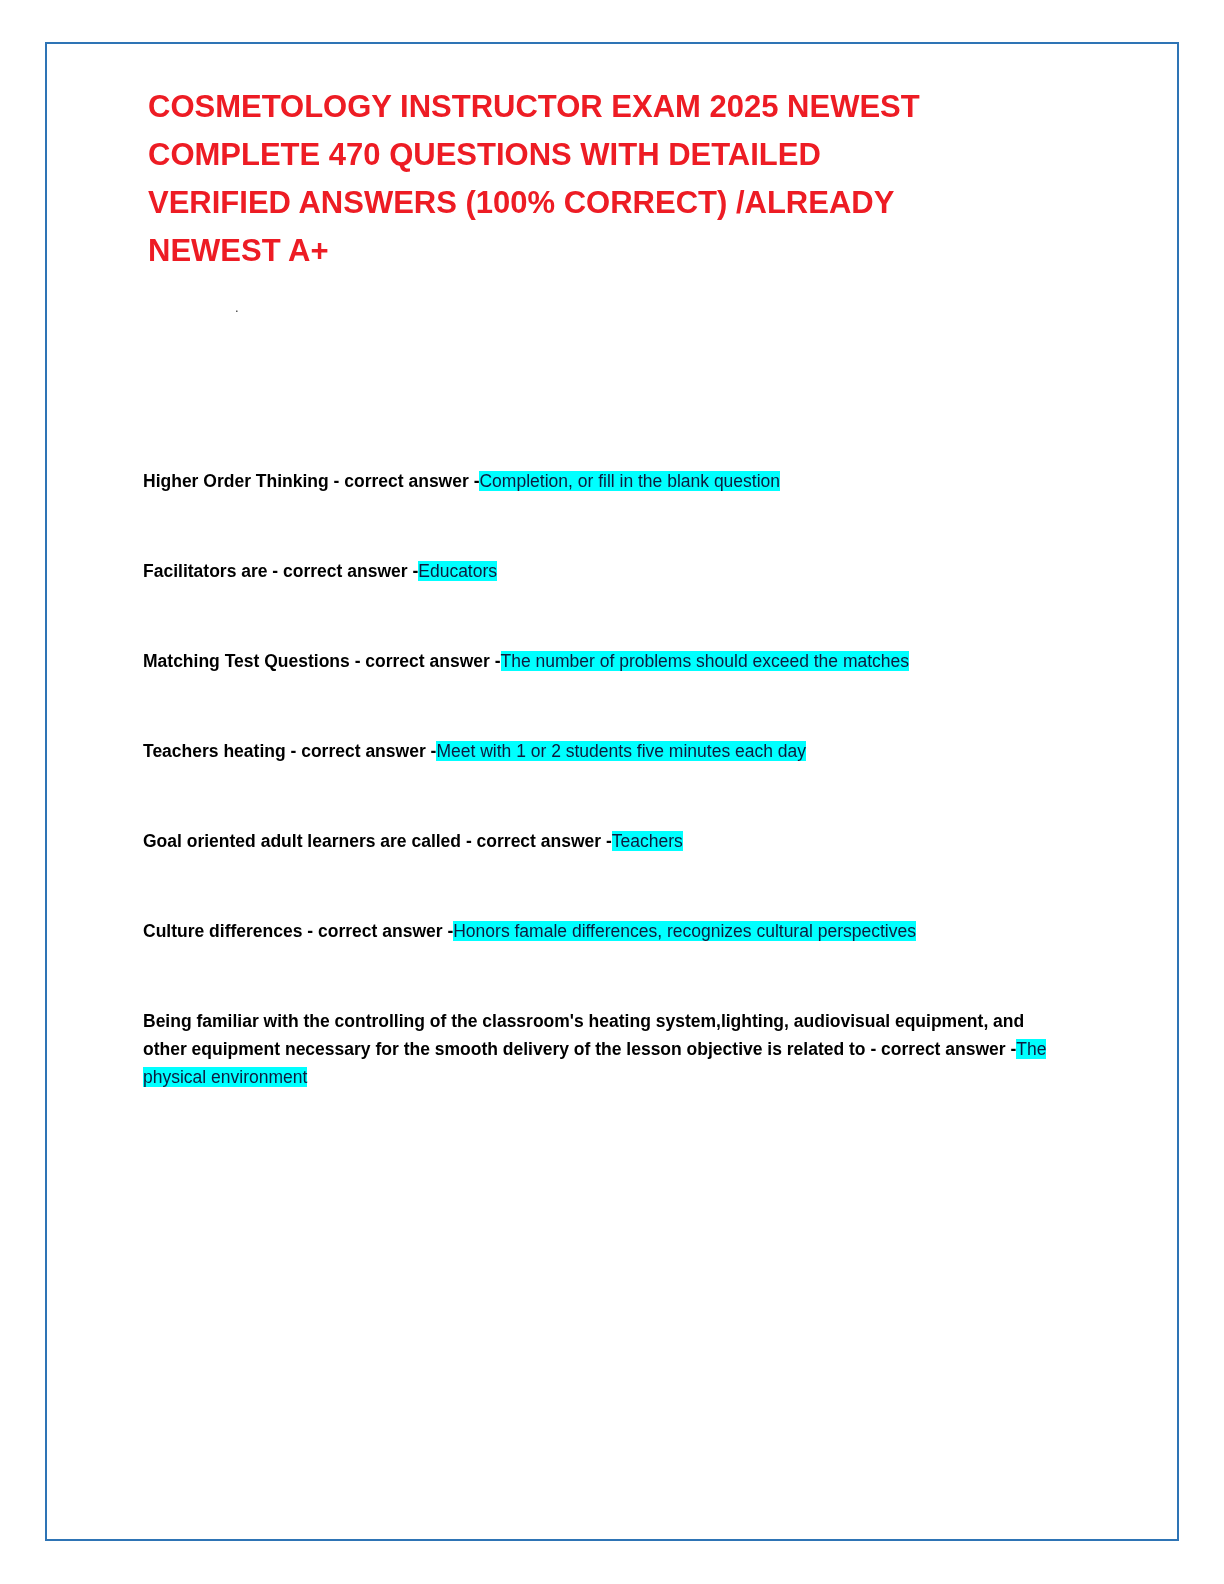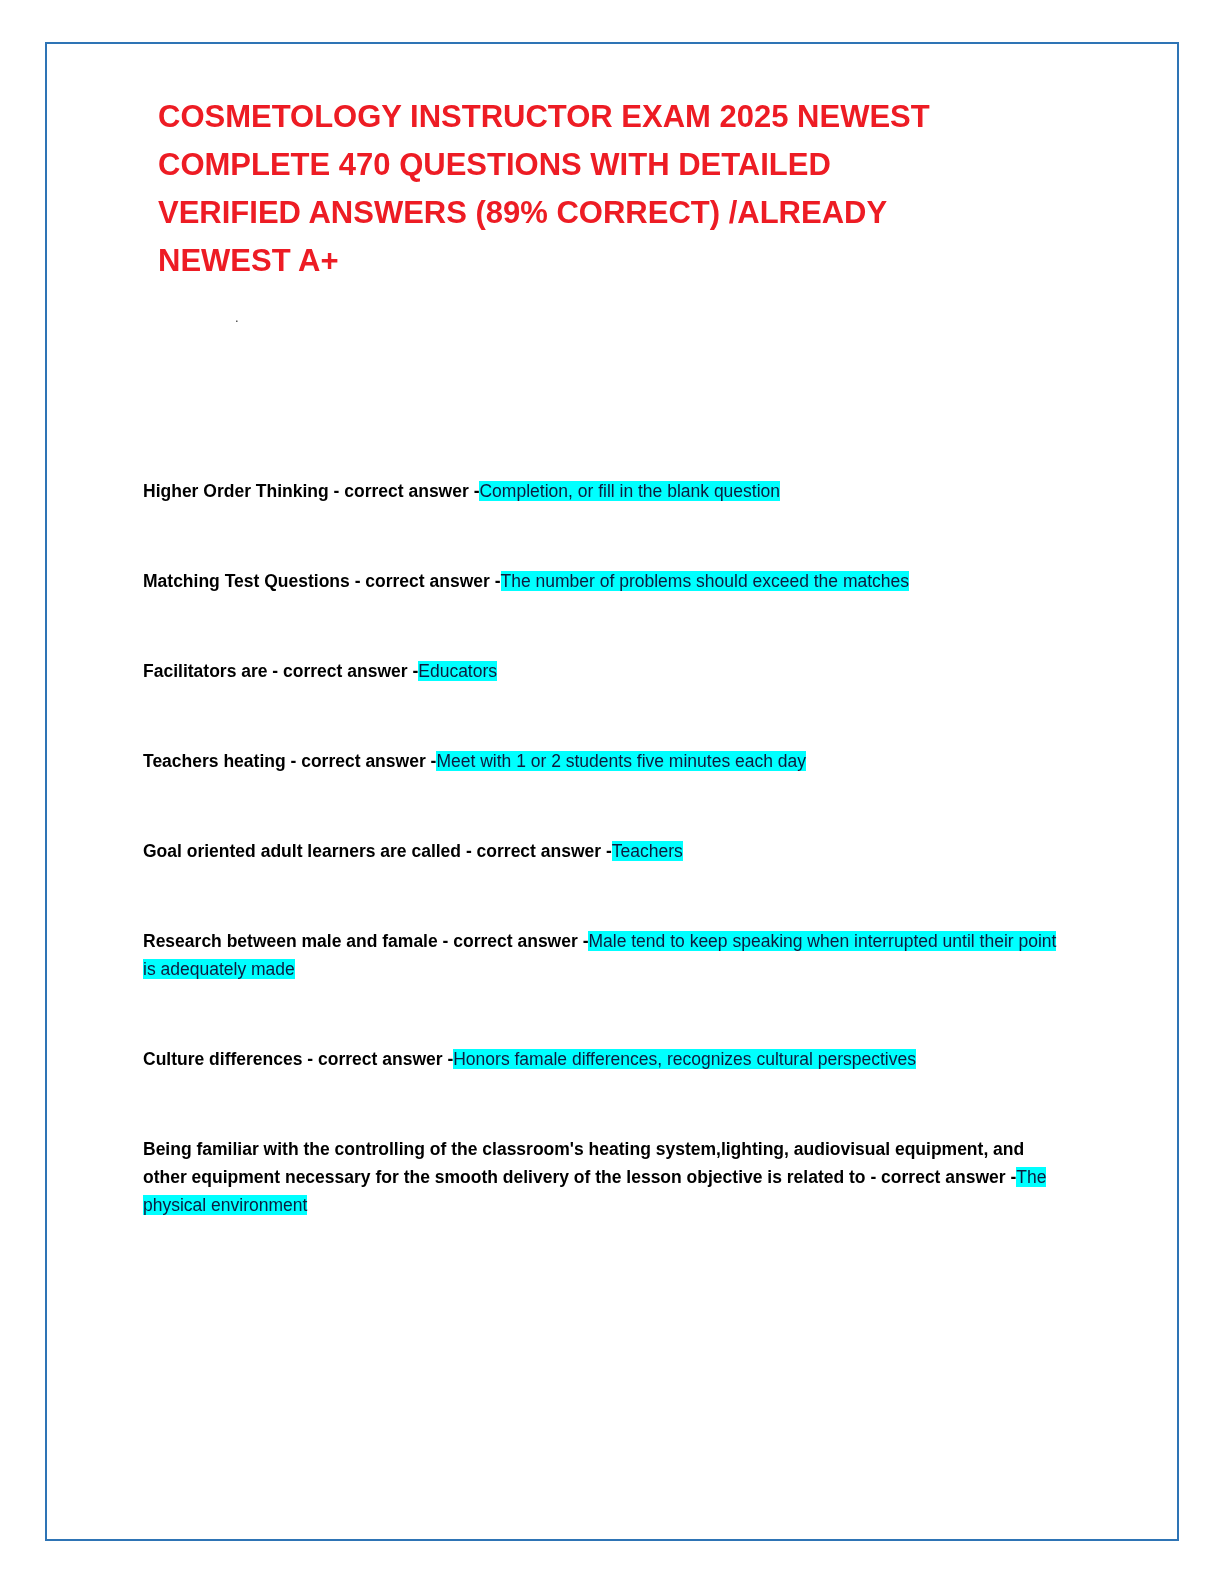--- a/index.html
+++ b/index.html
@@ -23,21 +23,21 @@
   }
   .content {
     padding: 34px 96px 40px 96px;
   }
   .doc-title {
     color: #ed1c24;
     font-weight: bold;
     font-size: 31px;
     line-height: 48px;
     letter-spacing: 0px;
-    margin: 15px;
+    margin: 5px;
   }
   .stray-mark {
     display: block;
     margin-top: 26px;
     margin-left: 92px;
     font-size: 13px;
     color: #333333;
     line-height: 14px;
   }
   .qa-list {
@@ -61,39 +61,38 @@
 </style>
 </head>
 <body>
 
 <div class="page-border">
   <div class="content">
 
     <h1 class="doc-title">
       <div>COSMETOLOGY INSTRUCTOR EXAM 2025 NEWEST</div>
       <div>COMPLETE 470 QUESTIONS WITH DETAILED</div>
-      <div>VERIFIED ANSWERS (89% CORRECT) /ALREADY</div>
+      <div>VERIFIED ANSWERS (100% CORRECT) /ALREADY</div>
       <div>NEWEST A+</div>
     </h1>
 
     <span class="stray-mark">.</span>
 
     <div class="qa-list" id="qa-list">
   <p class="qa-item"><span class="qa-question">Higher Order Thinking - correct answer -</span><span class="qa-answer">Completion, or fill in the blank question</span></p>
 
+  <p class="qa-item"><span class="qa-question">Facilitators are - correct answer -</span><span class="qa-answer">Educators</span></p>
+
   <p class="qa-item"><span class="qa-question">Matching Test Questions - correct answer -</span><span class="qa-answer">The number of problems should exceed the matches</span></p>
-
-  <p class="qa-item"><span class="qa-question">Facilitators are - correct answer -</span><span class="qa-answer">Educators</span></p>
 
   <p class="qa-item"><span class="qa-question">Teachers heating - correct answer -</span><span class="qa-answer">Meet with 1 or 2 students five minutes each day</span></p>
 
 
   <p class="qa-item"><span class="qa-question">Goal oriented adult learners are called - correct answer -</span><span class="qa-answer">Teachers</span></p>
 
-  <p class="qa-item"><span class="qa-question">Research between male and famale - correct answer -</span><span class="qa-answer">Male tend to keep speaking when interrupted until their point is adequately made</span></p>
 
 
   <p class="qa-item"><span class="qa-question">Culture differences - correct answer -</span><span class="qa-answer">Honors famale differences, recognizes cultural perspectives</span></p>
 
   <p class="qa-item"><span class="qa-question">Being familiar with the controlling of the classroom's heating system,lighting, audiovisual equipment, and other equipment necessary for the smooth delivery of the lesson objective is related to - correct answer -</span><span class="qa-answer">The physical environment</span></p>
 </div>
 
   </div>
 </div>
 

